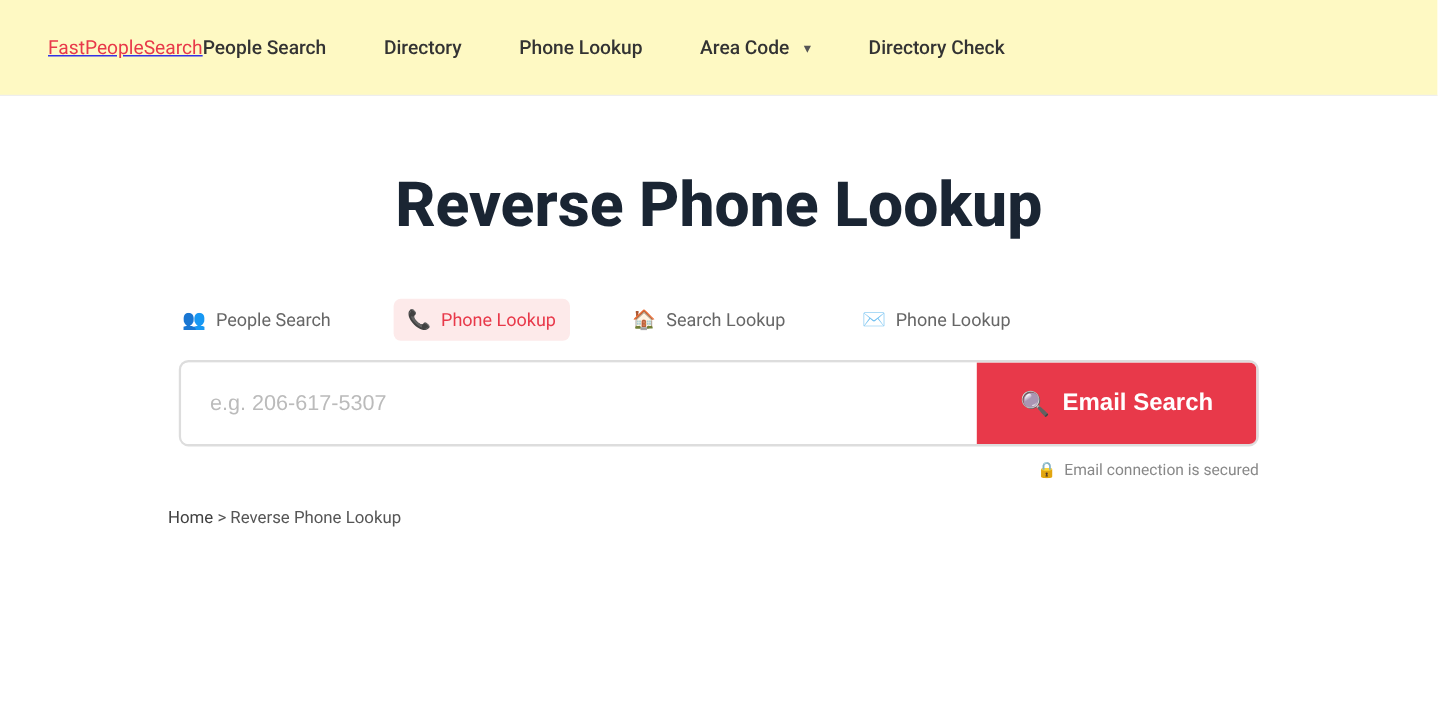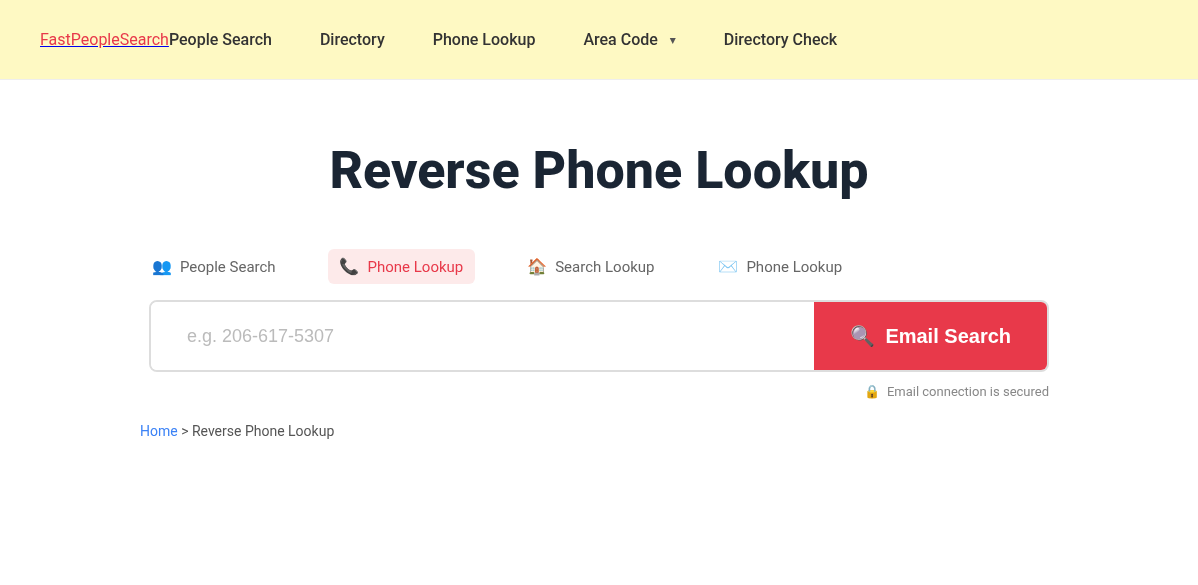--- a/index.html
+++ b/index.html
@@ -114,21 +114,21 @@
       border: 2px solid #ddd;
       border-radius: 8px;
       overflow: hidden;
       margin-bottom: 12px;
     }
 
     .search-input {
       flex: 1;
       border: none;
       outline: none;
-      padding: 0 36px;
+      padding: 0 24px;
       font-size: 18px;
       color: #be185d;
       background: #fff;
     }
 
     .search-input::placeholder {
       color: #bbb;
     }
 
     .search-button {
@@ -166,21 +166,21 @@
     
     .breadcrumb {
       align-self: flex-start;
       margin-left: 100px;
       margin-top: 24px;
       font-size: 14px;
       color: #666;
     }
 
     .breadcrumb a {
-      color: #3b82f6;
+      color: #404040;
       text-decoration: none;
     }
 
     .breadcrumb span {
       color: #555;
     }
   </style>
 </head>
 <body>
 

